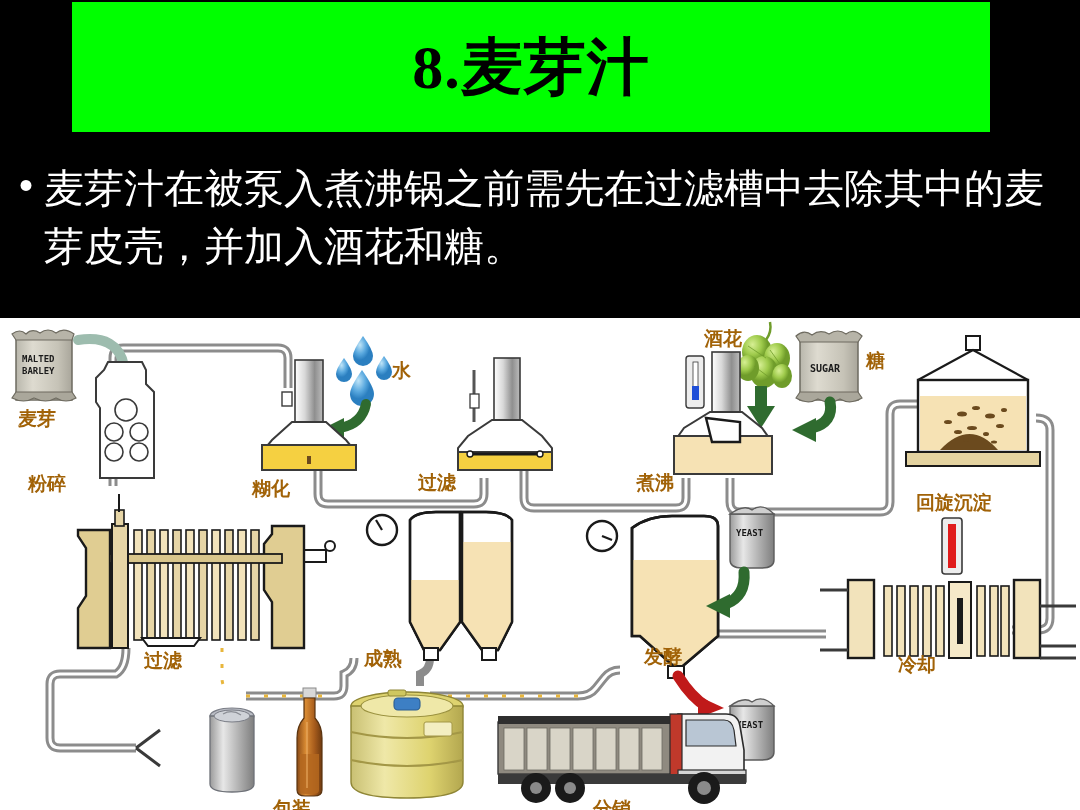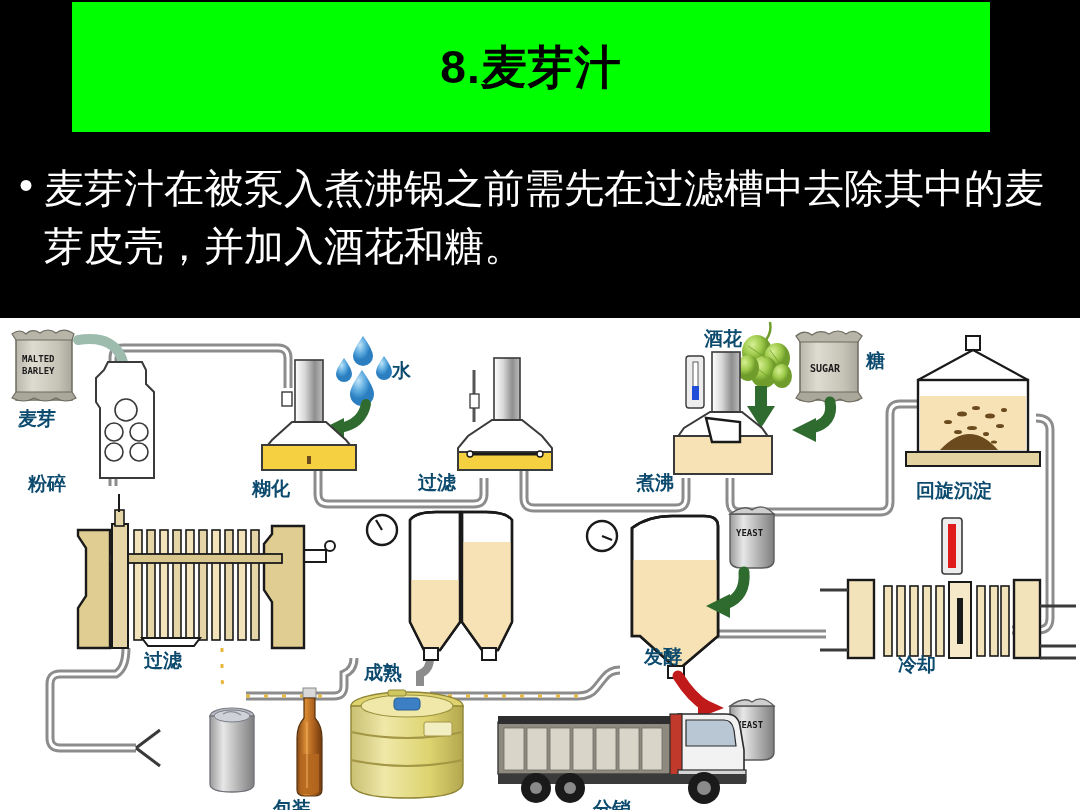--- a/index.html
+++ b/index.html
@@ -14,25 +14,25 @@
   .slide{position:relative;width:1080px;height:810px;background:#000;}
 
   
   .title-banner{
     position:absolute;left:72px;top:2px;width:918px;height:130px;
     background:#00ff00;
     display:flex;align-items:center;justify-content:center;
   }
   .title-text{
     color:#000;
-    font-size:46px;
+    font-size:62px;
     font-weight:bold;
     letter-spacing:1px;
     line-height:1;
-    font-family:Liberation Sans, sans-serif;
+    font-family:Liberation Serif, serif;
     white-space:nowrap;
   }
 
   
   .bullet-block{
     position:absolute;left:8px;top:160px;width:1066px;
     color:#fff;
     display:flex;
     align-items:flex-start;
   }
@@ -51,21 +51,21 @@
   
   .diagram{
     position:absolute;left:0;top:318px;width:1080px;height:492px;
     background:#ffffff;
     overflow:hidden;
   }
   .diagram svg{display:block;}
 
   .dlabel{
     position:absolute;
-    color:#0c4a6e;
+    color:#a16207;
     font-weight:bold;
     font-size:19px;
     font-family:"Liberation Serif","DejaVu Serif",serif;
     white-space:nowrap;
     letter-spacing:0px;
   }
 </style>
 </head>
 <body>
 
@@ -448,22 +448,22 @@
     </svg>
 
     <div class="dlabel" style="left:18px;top:88px;">麦芽</div>
     <div class="dlabel" style="left:28px;top:153px;">粉碎</div>
     <div class="dlabel" style="left:392px;top:40px;">水</div>
     <div class="dlabel" style="left:252px;top:158px;">糊化</div>
     <div class="dlabel" style="left:418px;top:152px;">过滤</div>
     <div class="dlabel" style="left:704px;top:8px;">酒花</div>
     <div class="dlabel" style="left:866px;top:30px;">糖</div>
     <div class="dlabel" style="left:636px;top:152px;">煮沸</div>
-    <div class="dlabel" style="left:916px;top:160px;">回旋沉淀</div>
+    <div class="dlabel" style="left:916px;top:172px;">回旋沉淀</div>
     <div class="dlabel" style="left:144px;top:330px;">过滤</div>
-    <div class="dlabel" style="left:364px;top:342px;">成熟</div>
+    <div class="dlabel" style="left:364px;top:328px;">成熟</div>
     <div class="dlabel" style="left:644px;top:326px;">发酵</div>
     <div class="dlabel" style="left:898px;top:334px;">冷却</div>
     <div class="dlabel" style="left:273px;top:478px;">包装</div>
     <div class="dlabel" style="left:593px;top:478px;">分销</div>
 
   </div>
 </div>
 
 </body></html>

